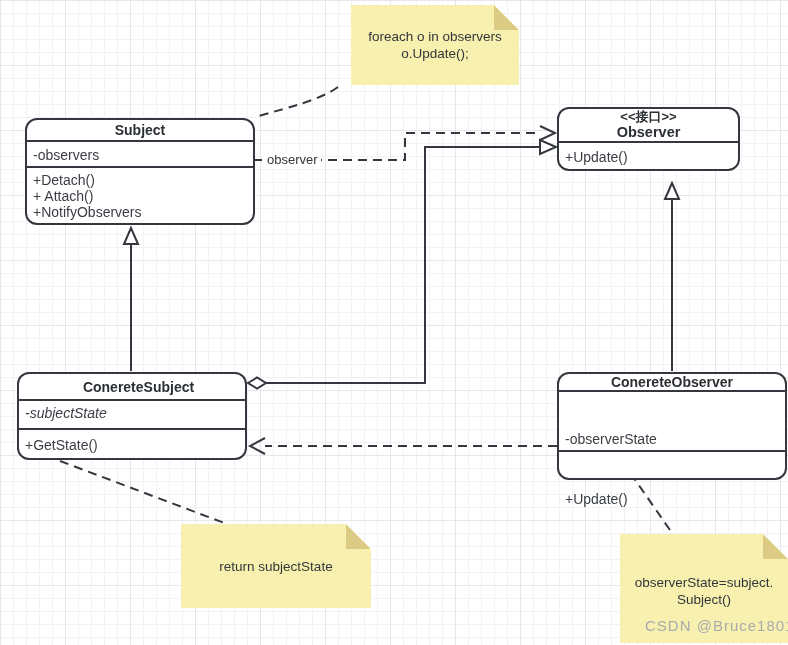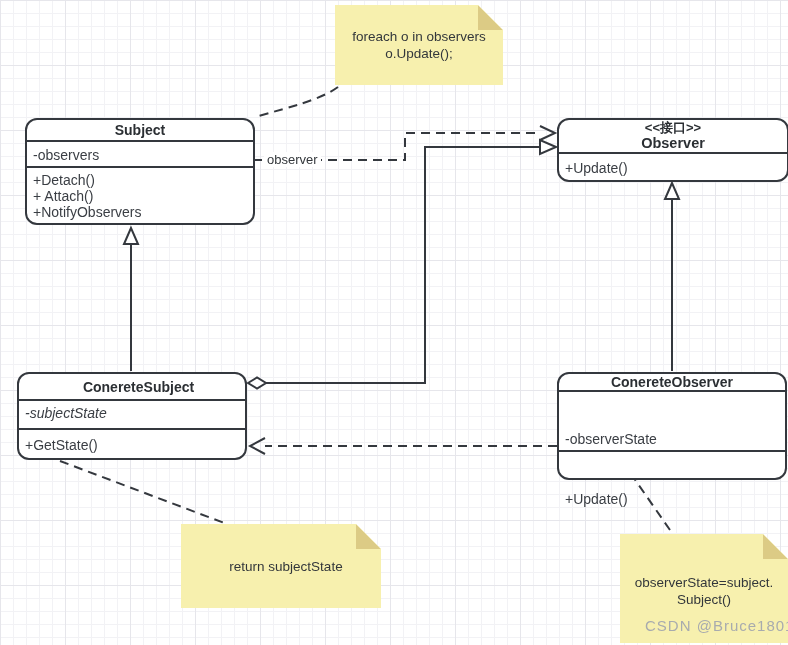--- a/index.html
+++ b/index.html
@@ -99,21 +99,21 @@
     <div class="cmp" style="height:29px;box-sizing:border-box;display:flex;align-items:center;">
       <div class="row">-observers</div>
     </div>
     <div class="cmp" style="flex:1;">
       <div class="row">+Detach()</div>
       <div class="row">+ Attach()</div>
       <div class="row">+NotifyObservers</div>
     </div>
   </div>
 
-  <div class="uml" style="left:557px;top:118px;width:232px;height:64px;">
+  <div class="uml" style="left:557px;top:107px;width:183px;height:64px;">
     <div class="hd" style="height:32px;">
       <div class="stereo">&lt;&lt;接口&gt;&gt;</div>
       <div class="clsname">Observer</div>
     </div>
     <div class="cmp" style="flex:1;display:flex;align-items:center;">
       <div class="row">+Update()</div>
     </div>
   </div>
 
   <div class="uml" style="left:17px;top:372px;width:230px;height:88px;">
@@ -131,29 +131,29 @@
     <div class="cmp" style="height:29px;box-sizing:border-box;display:flex;align-items:center;">
       <div class="row">-observerState</div>
     </div>
     <div class="cmp" style="flex:1;display:flex;align-items:center;">
       <div class="row">+Update()</div>
     </div>
   </div>
 
   <div class="edge-label" style="left:264px;top:152px;">observer</div>
 
-  <div class="note" style="left:335px;top:5px;width:168px;height:80px;align-items:center;">
+  <div class="note" style="left:351px;top:5px;width:168px;height:80px;align-items:center;">
     <svg class="fold" width="25" height="25" viewBox="0 0 25 25">
       <path d="M0 0 L25 25 L0 25 Z" fill="#dccb85"></path>
     </svg>
     <div>foreach o in observers</div>
     <div>o.Update();</div>
   </div>
 
-  <div class="note" style="left:181px;top:524px;width:190px;height:84px;padding-left:10px;">
+  <div class="note" style="left:181px;top:524px;width:190px;height:84px;">
     <svg class="fold" width="25" height="25" viewBox="0 0 25 25">
       <path d="M0 0 L25 25 L0 25 Z" fill="#dccb85"></path>
     </svg>
     <div>return subjectState</div>
   </div>
 
   <div class="note" style="left:620px;top:534px;width:168px;height:109px;">
     <svg class="fold" width="25" height="25" viewBox="0 0 25 25">
       <path d="M0 0 L25 25 L0 25 Z" fill="#dccb85"></path>
     </svg>

